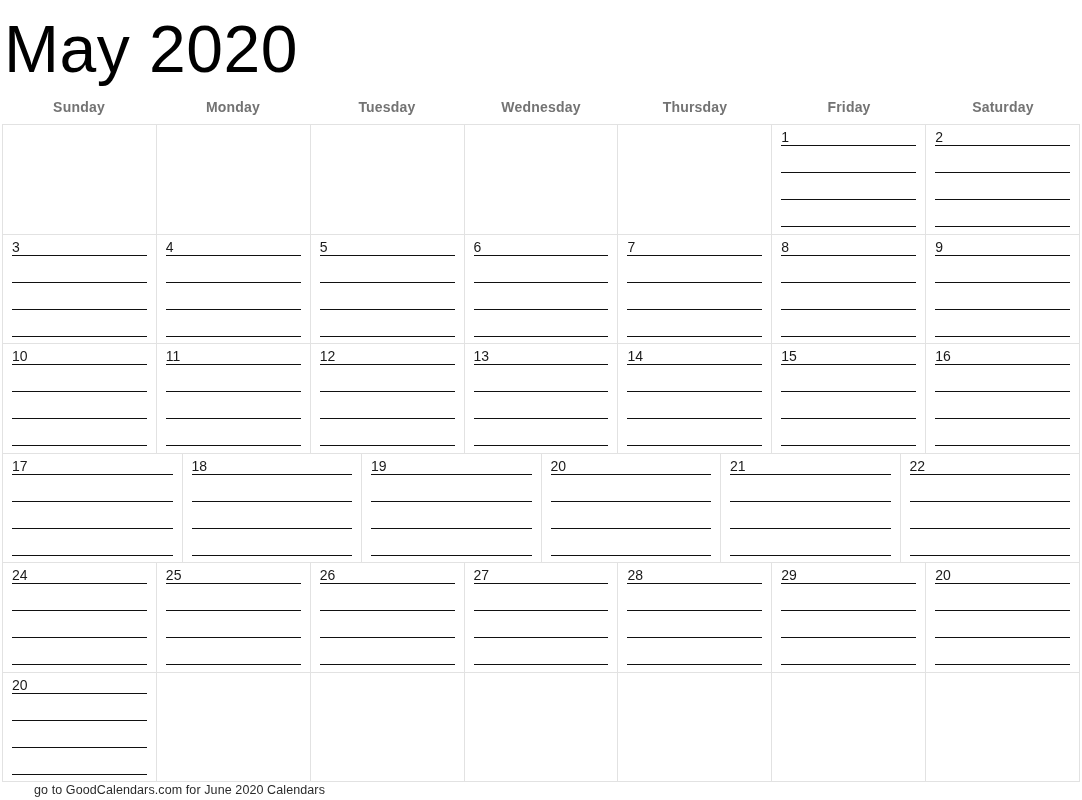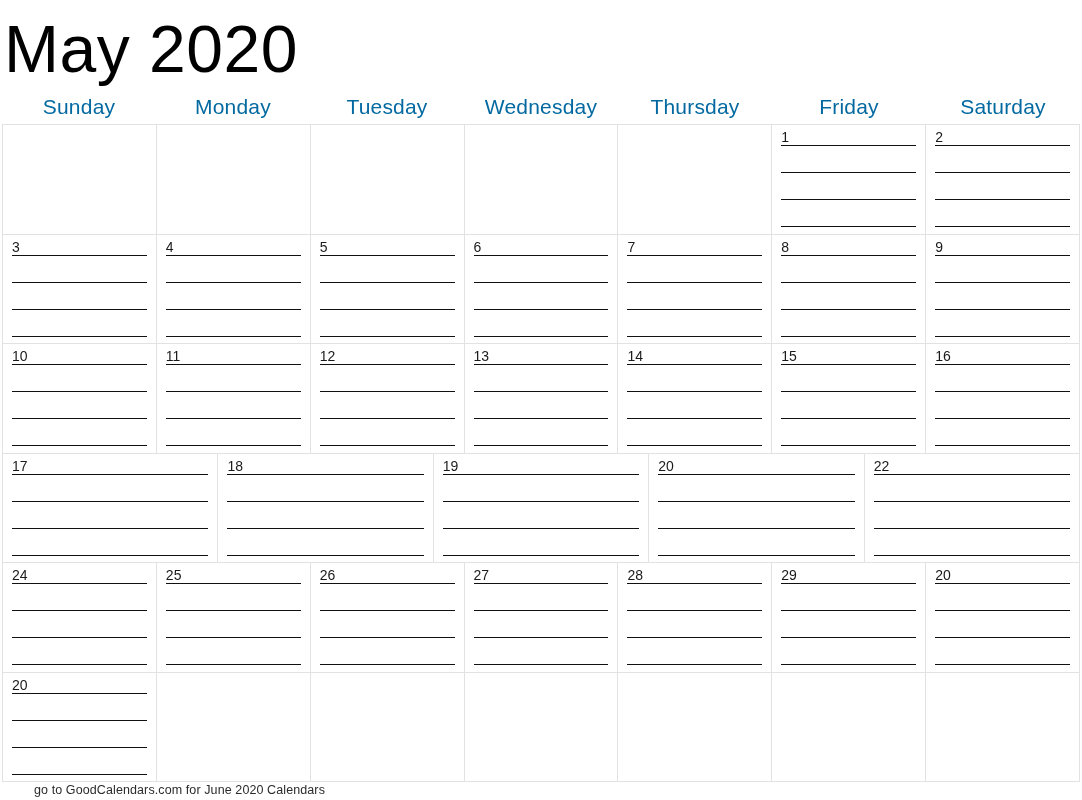--- a/index.html
+++ b/index.html
@@ -45,23 +45,23 @@
     width: 1078px;
     height: 30px;
     display: flex;
   }
   .weekday-cell {
     flex: 1 1 0;
     display: flex;
     align-items: center;
     justify-content: center;
     font-family: "Liberation Sans", sans-serif;
-    font-size: 21px;
-    font-weight: 400;
-    color: #0369a1;
+    font-size: 14px;
+    font-weight: 700;
+    color: #737373;
     letter-spacing: 0.2px;
   }
 
   
   #calendar-grid {
     position: absolute;
     left: 2px;
     top: 124px;
     width: 1078px;
     height: 658px;
@@ -339,20 +339,29 @@
         <div class="day-cell">
           <div class="day-number">20</div>
           <div class="write-lines">
             <div class="write-line"></div>
             <div class="write-line"></div>
             <div class="write-line"></div>
             <div class="write-line"></div>
           </div>
         </div>
         <div class="day-cell">
+          <div class="day-number">21</div>
+          <div class="write-lines">
+            <div class="write-line"></div>
+            <div class="write-line"></div>
+            <div class="write-line"></div>
+            <div class="write-line"></div>
+          </div>
+        </div>
+        <div class="day-cell">
           <div class="day-number">22</div>
           <div class="write-lines">
             <div class="write-line"></div>
             <div class="write-line"></div>
             <div class="write-line"></div>
             <div class="write-line"></div>
           </div>
         </div>
       </div>
       <div class="week-row">

